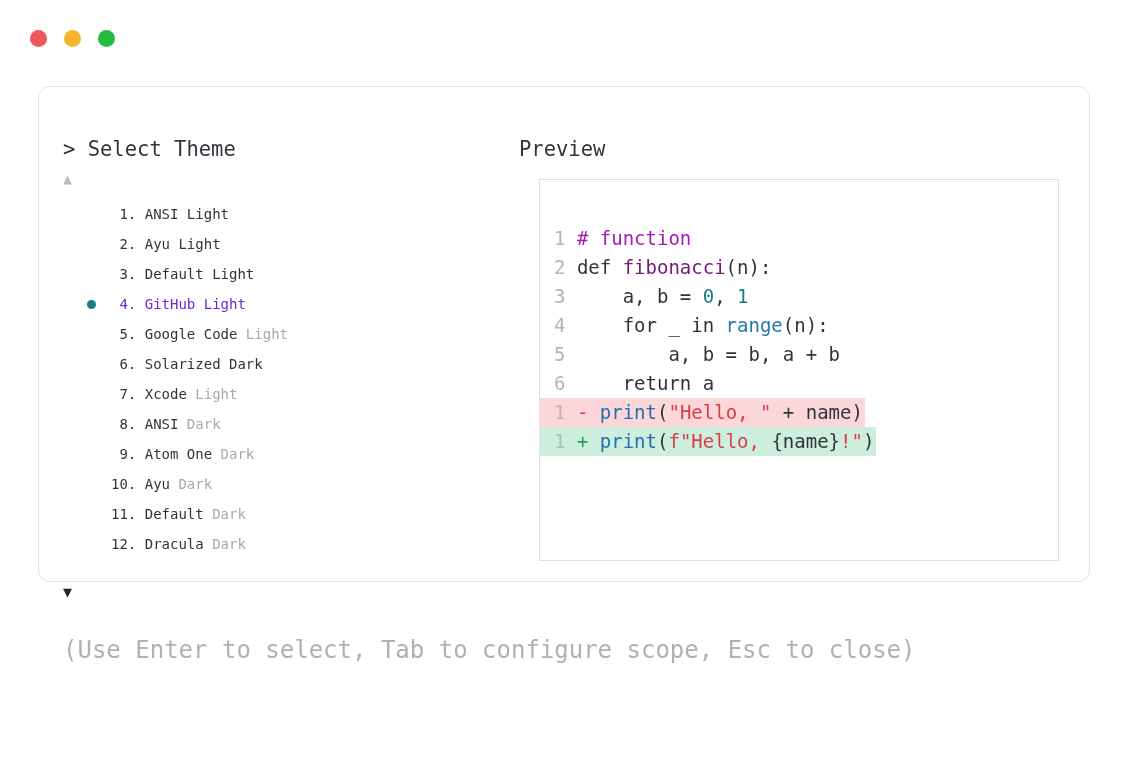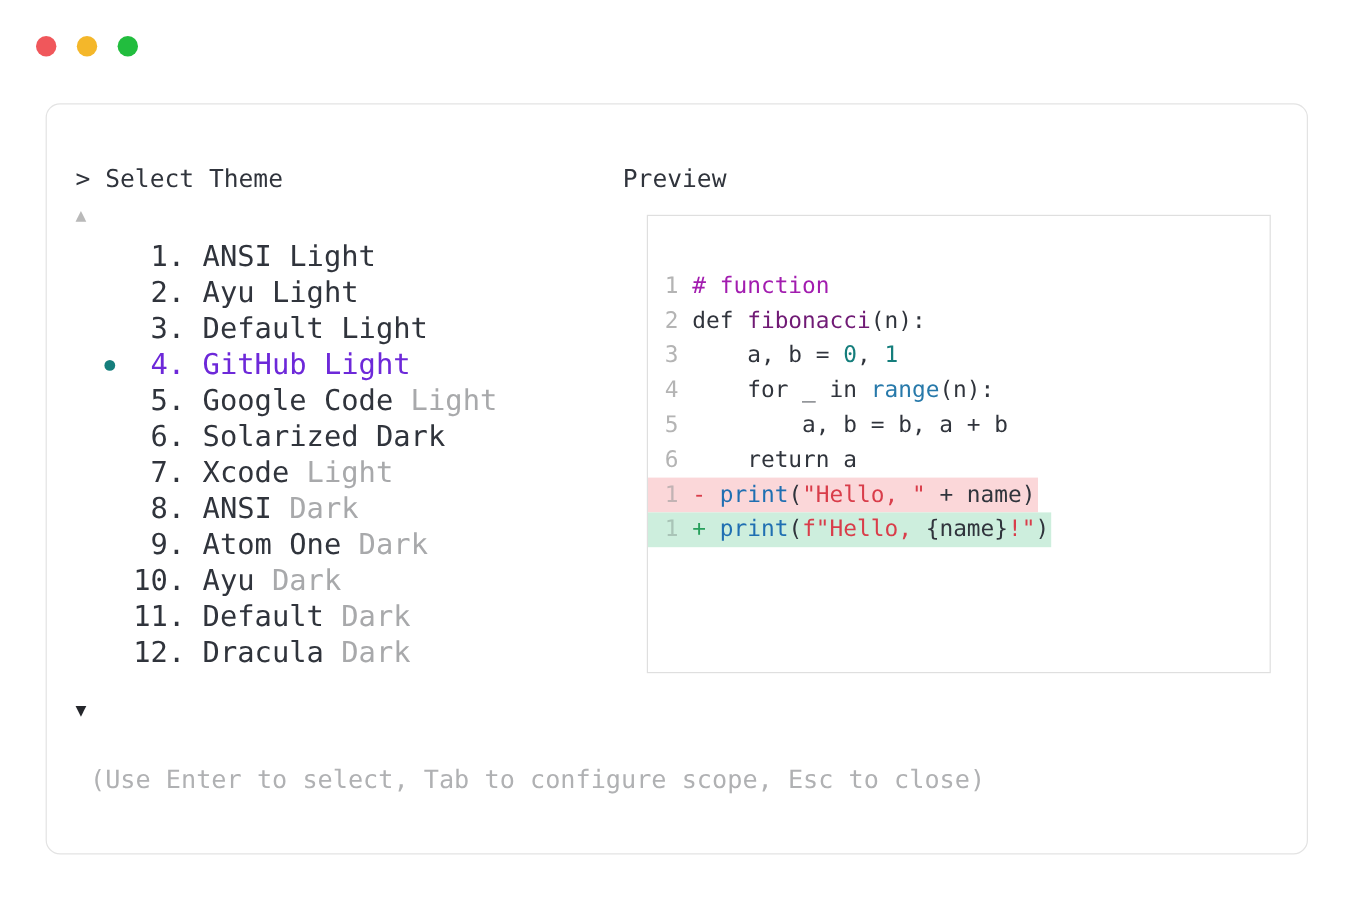--- a/index.html
+++ b/index.html
@@ -33,21 +33,21 @@
   .dot.red    { background: #f0575b; }
   .dot.yellow { background: #f4b72a; }
   .dot.green  { background: #22bd3e; }
 
   
   .card {
     position: absolute;
     left: 38px;
     top: 86px;
     width: 1052px;
-    height: 626px;
+    height: 496px;
     box-sizing: border-box;
     border: 1px solid #e3e3e3;
     border-radius: 12px;
     background: #ffffff;
   }
 
   .card-inner {
     position: relative;
     width: 100%;
     height: 100%;
@@ -95,21 +95,21 @@
   .theme-list {
     position: absolute;
     top: 112px;
     left: 0;
     width: 100%;
   }
   .theme-row {
     position: relative;
     height: 30px;
     line-height: 30px;
-    font-size: 24px;
+    font-size: 14px;
     white-space: pre;
     color: #30343c;
   }
   .bullet {
     position: absolute;
     left: 24px;
     top: 11px;
     width: 9px;
     height: 9px;
     border-radius: 50%;
@@ -126,23 +126,23 @@
     width: 3ch;
     text-align: right;
   }
   .variant-dim { color: #a8a9ab; }
   .theme-row.selected,
   .theme-row.selected .variant-dim { color: #6d28d9; }
 
   
   .hint {
     position: absolute;
-    left: 12px;
+    left: 0;
     top: 548px;
-    font-size: 21px;
+    font-size: 24px;
     line-height: 30px;
     color: #b0b1b3;
     white-space: pre;
   }
 
   
   .preview-panel {
     position: absolute;
     left: 20px;
     top: 92px;

